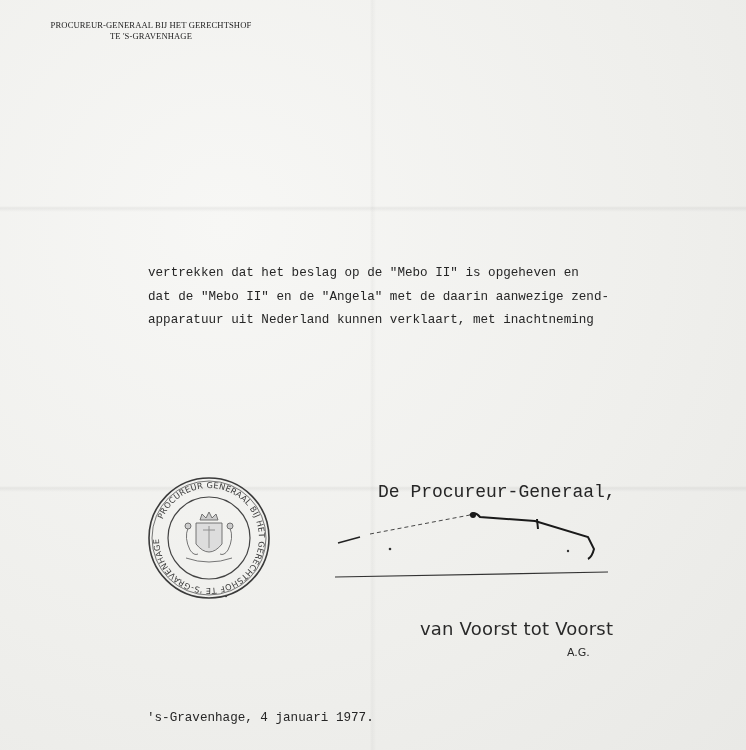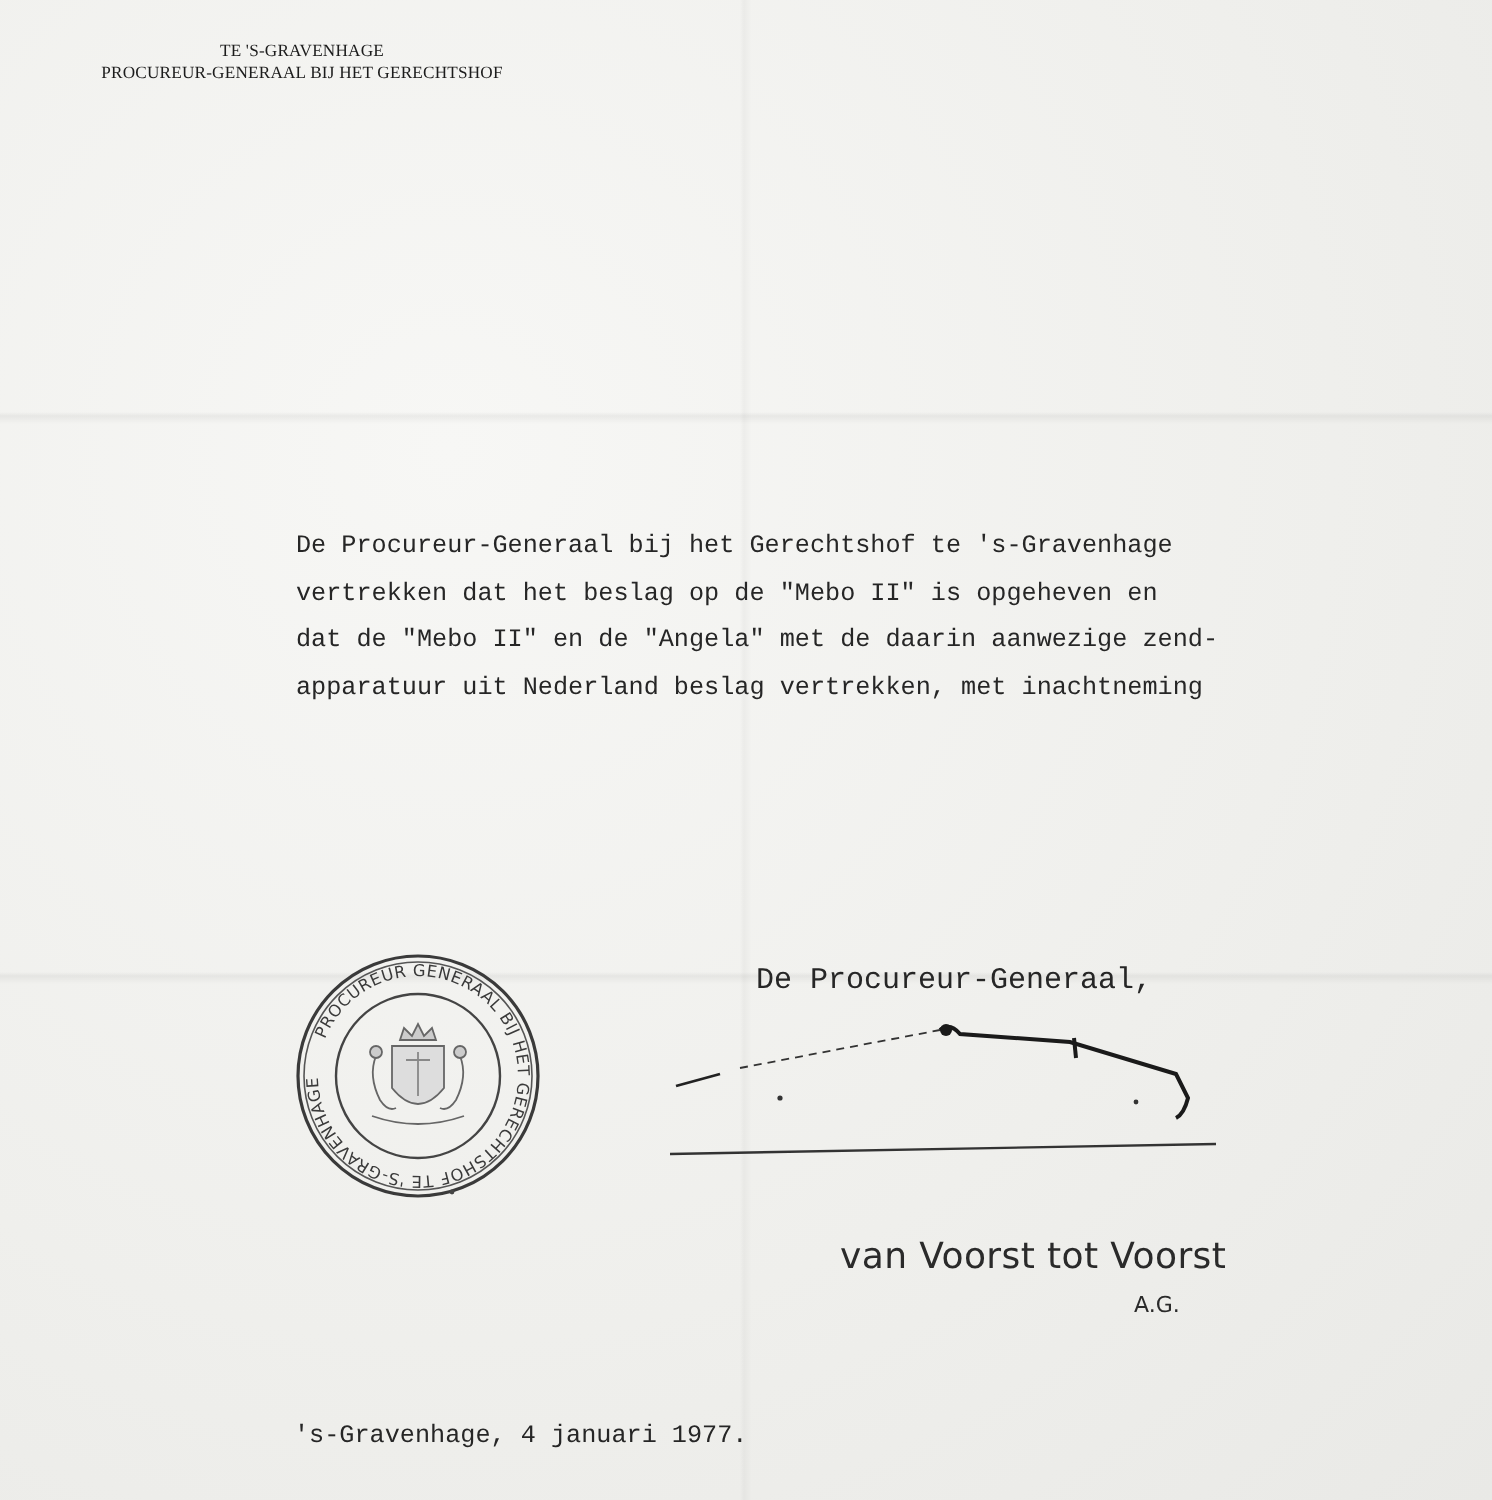--- a/index.html
+++ b/index.html
@@ -26,21 +26,21 @@
     .letterhead div { white-space: nowrap; }
     .body-text {
       position: absolute; left: 148px; top: 262px;
       font-family: "Liberation Mono", "DejaVu Sans Mono", monospace;
       font-size: 12.6px; line-height: 23.6px; color: #262626;
       white-space: pre;
     }
     .closing {
       position: absolute; left: 378px; top: 482px;
       font-family: "Liberation Mono", "DejaVu Sans Mono", monospace;
-      font-size: 15px; color: #262626; white-space: pre;
+      font-size: 18px; color: #262626; white-space: pre;
     }
     .signature {
       position: absolute; left: 330px; top: 505px; width: 290px; height: 80px;
     }
     .name-stamp {
       position: absolute; left: 420px; top: 618px;
       font-family: "DejaVu Sans", "Liberation Sans", sans-serif;
       font-size: 18px; color: #2a2a2a; letter-spacing: 0.2px;
       white-space: nowrap;
     }
@@ -57,25 +57,25 @@
       font-family: "Liberation Mono", "DejaVu Sans Mono", monospace;
       font-size: 12.6px; color: #262626; white-space: pre;
     }
   </style>
 </head>
 <body>
 
 <div class="paper"></div>
 
 <div class="letterhead">
+  <div>PROCUREUR-GENERAAL BIJ HET GERECHTSHOF</div>
   <div>TE 'S-GRAVENHAGE</div>
-  <div>PROCUREUR-GENERAAL BIJ HET GERECHTSHOF</div>
 </div>
 
-<div class="body-text"><div>De Procureur-Generaal bij het Gerechtshof te 's-Gravenhage</div><div>vertrekken dat het beslag op de "Mebo II" is opgeheven en</div><div>dat de "Mebo II" en de "Angela" met de daarin aanwezige zend-</div><div>apparatuur uit Nederland beslag vertrekken, met inachtneming</div></div>
+<div class="body-text"><div>vertrekken dat het beslag op de "Mebo II" is opgeheven en</div><div>dat de "Mebo II" en de "Angela" met de daarin aanwezige zend-</div><div>apparatuur uit Nederland kunnen verklaart, met inachtneming</div></div>
 
 <div class="seal">
   <svg width="122" height="140" viewBox="0 0 122 140">
     <defs>
       <path id="sealArc" d="M 61 70 m -50 0 a 50 50 0 1 1 100 0 a 50 50 0 1 1 -100 0"></path>
     </defs>
     <circle cx="61" cy="70" r="60" fill="none" stroke="#3a3a3a" stroke-width="1.6"></circle>
     <circle cx="61" cy="70" r="57" fill="none" stroke="#555" stroke-width="0.8"></circle>
     <circle cx="61" cy="70" r="41" fill="none" stroke="#444" stroke-width="1.2"></circle>
     <text font-family="DejaVu Sans, sans-serif" font-size="8.2" fill="#3a3a3a" letter-spacing="0.3">

